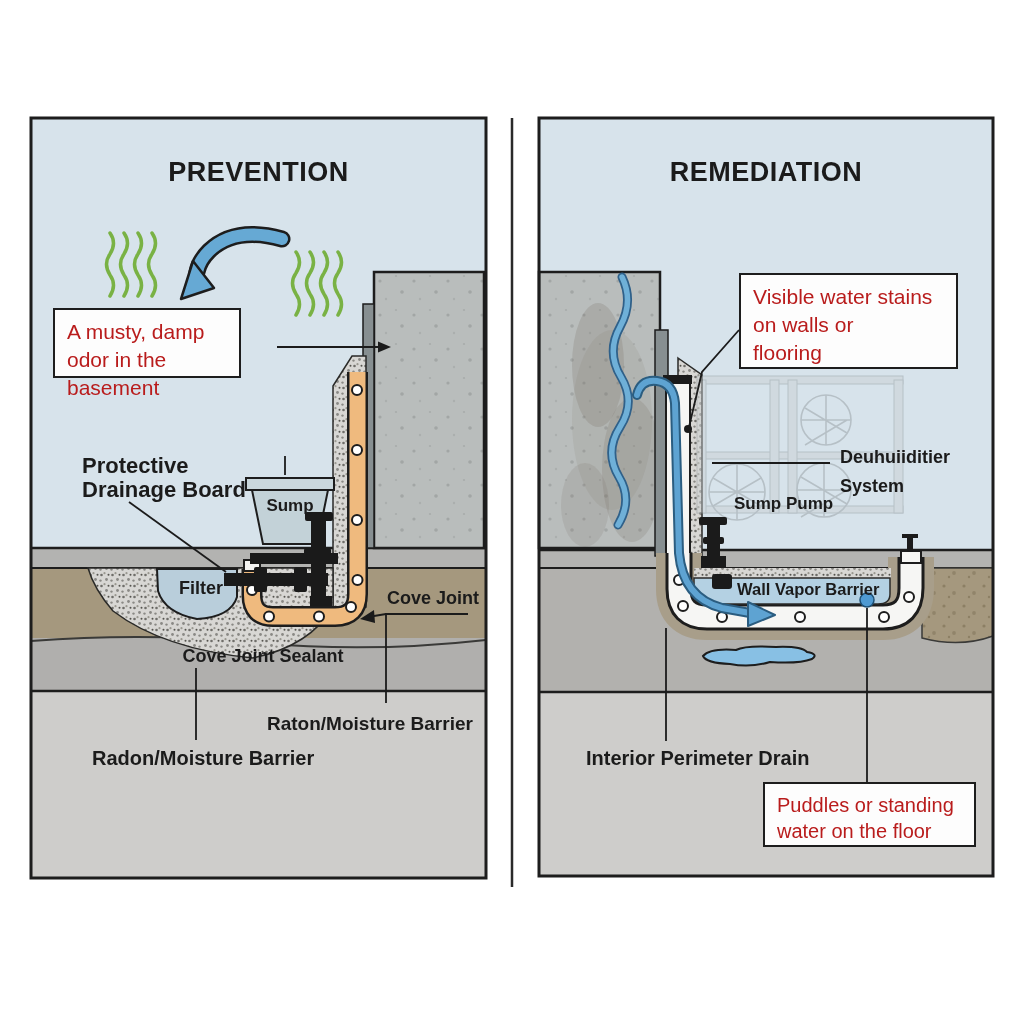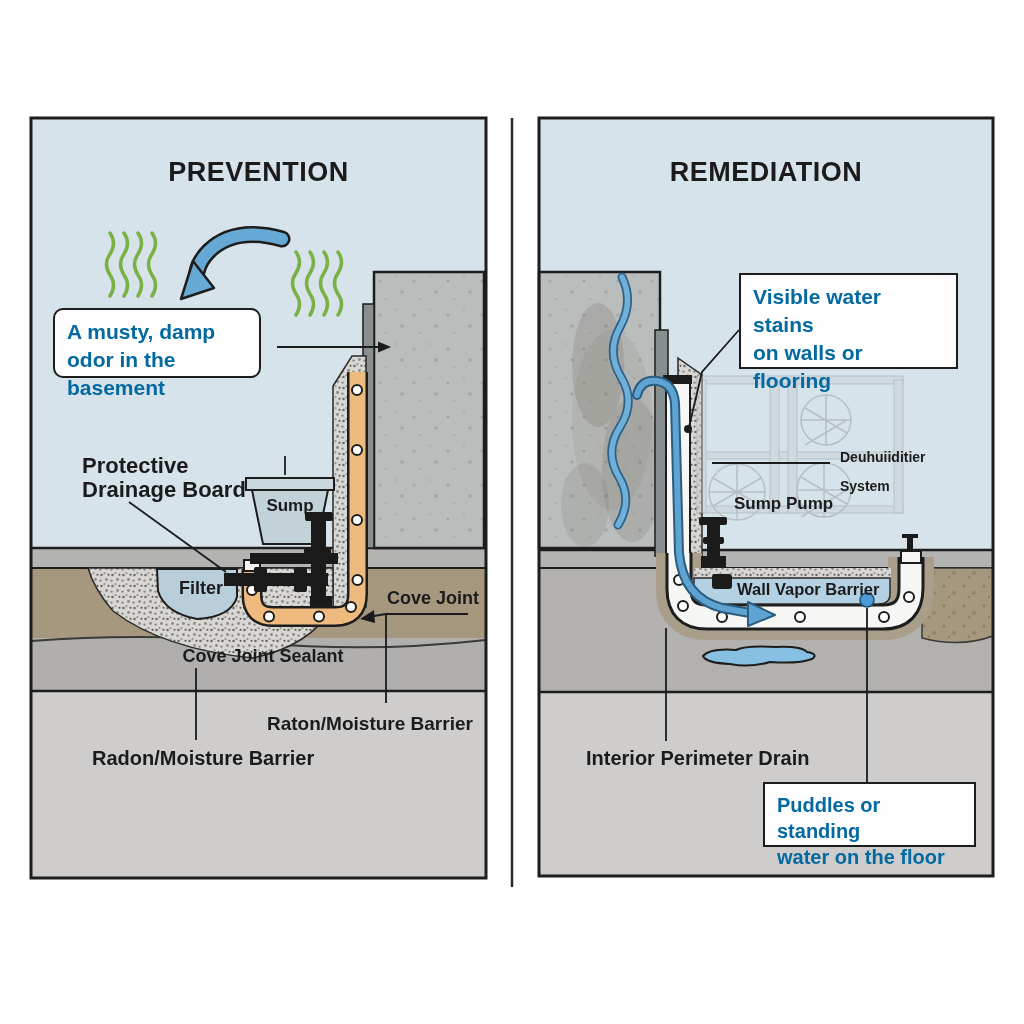--- a/index.html
+++ b/index.html
@@ -3,21 +3,21 @@
 <meta charset="utf-8">
 <style>
   html,body{margin:0;padding:0;background:#ffffff;}
   #canvas{position:relative;width:1024px;height:1024px;background:#ffffff;overflow:hidden;
           font-family:"Liberation Sans", sans-serif;padding-left:48px;}
   #art{position:absolute;left:0;top:0;width:1024px;height:1024px;}
   .lbl{position:absolute;color:#1b1b1b;font-weight:700;white-space:pre-line;line-height:1.18;}
   .title{font-size:27px;letter-spacing:.5px;text-align:center;width:455px;}
   .callout-box{position:absolute;background:#fdfdfd;border:2.5px solid #1d1d1d;
                box-sizing:border-box;padding:8px 12px;}
-  .callout-box .lbl-in{color:#0369a1;font-weight:700;white-space:pre-line;}
+  .callout-box .lbl-in{color:#b91c1c;font-weight:400;white-space:pre-line;}
   .ralign{text-align:right;}
   .calign{text-align:center;}
 </style>
 </head>
 <body>
 
 <div id="canvas">
 
 <svg id="art" viewBox="0 0 1024 1024" xmlns="http://www.w3.org/2000/svg">
   <defs>
@@ -222,21 +222,21 @@
       <line x1="666" y1="628" x2="666" y2="741"></line>
       <line x1="867" y1="608" x2="867" y2="783"></line>
     </g>
 
     <rect x="539" y="118" width="454" height="758" fill="none" stroke="#1d1d1d" stroke-width="3"></rect>
   </g>
 </svg>
 
 <div class="lbl title" style="left:31px;top:157px;">PREVENTION</div>
 
-<div class="callout-box" style="left:53px;top:308px;width:208px;height:70px;border-radius:10px;">
+<div class="callout-box" style="left:53px;top:308px;width:188px;height:70px;">
   <div class="lbl-in" style="font-size:21px;line-height:28px;">A musty, damp
 odor in the basement</div>
 </div>
 
 
 <div class="lbl" style="left:82px;top:454px;font-size:22px;line-height:24px;">Protective
 Drainage Board</div>
 
 <div class="lbl calign" style="left:252px;top:496px;width:76px;font-size:17px;">Sump</div>
 
@@ -251,21 +251,21 @@
 <div class="lbl" style="left:92px;top:747px;font-size:20px;">Radon/Moisture Barrier</div>
 
 <div class="lbl title" style="left:539px;top:157px;width:454px;">REMEDIATION</div>
 
 <div class="callout-box" style="left:739px;top:273px;width:219px;height:96px;">
   <div class="lbl-in" style="font-size:21px;line-height:28px;">Visible water stains
 on walls or
 flooring</div>
 </div>
 
-<div class="lbl" style="left:840px;top:443px;font-size:14px;line-height:29px;">Deuhuiiditier
+<div class="lbl" style="left:840px;top:443px;font-size:18px;line-height:29px;">Deuhuiiditier
 System</div>
 
 <div class="lbl" style="left:712px;top:494px;font-size:17px;margin-left:22px;">Sump Pump</div>
 
 <div class="lbl" style="left:737px;top:580px;font-size:16.5px;">Wall Vapor Barrier</div>
 
 <div class="lbl" style="left:566px;top:747px;font-size:20px;margin-left:20px;">Interior Perimeter Drain</div>
 
 <div class="callout-box" style="left:763px;top:782px;width:213px;height:65px;">
   <div class="lbl-in" style="font-size:20px;line-height:26px;">Puddles or standing

